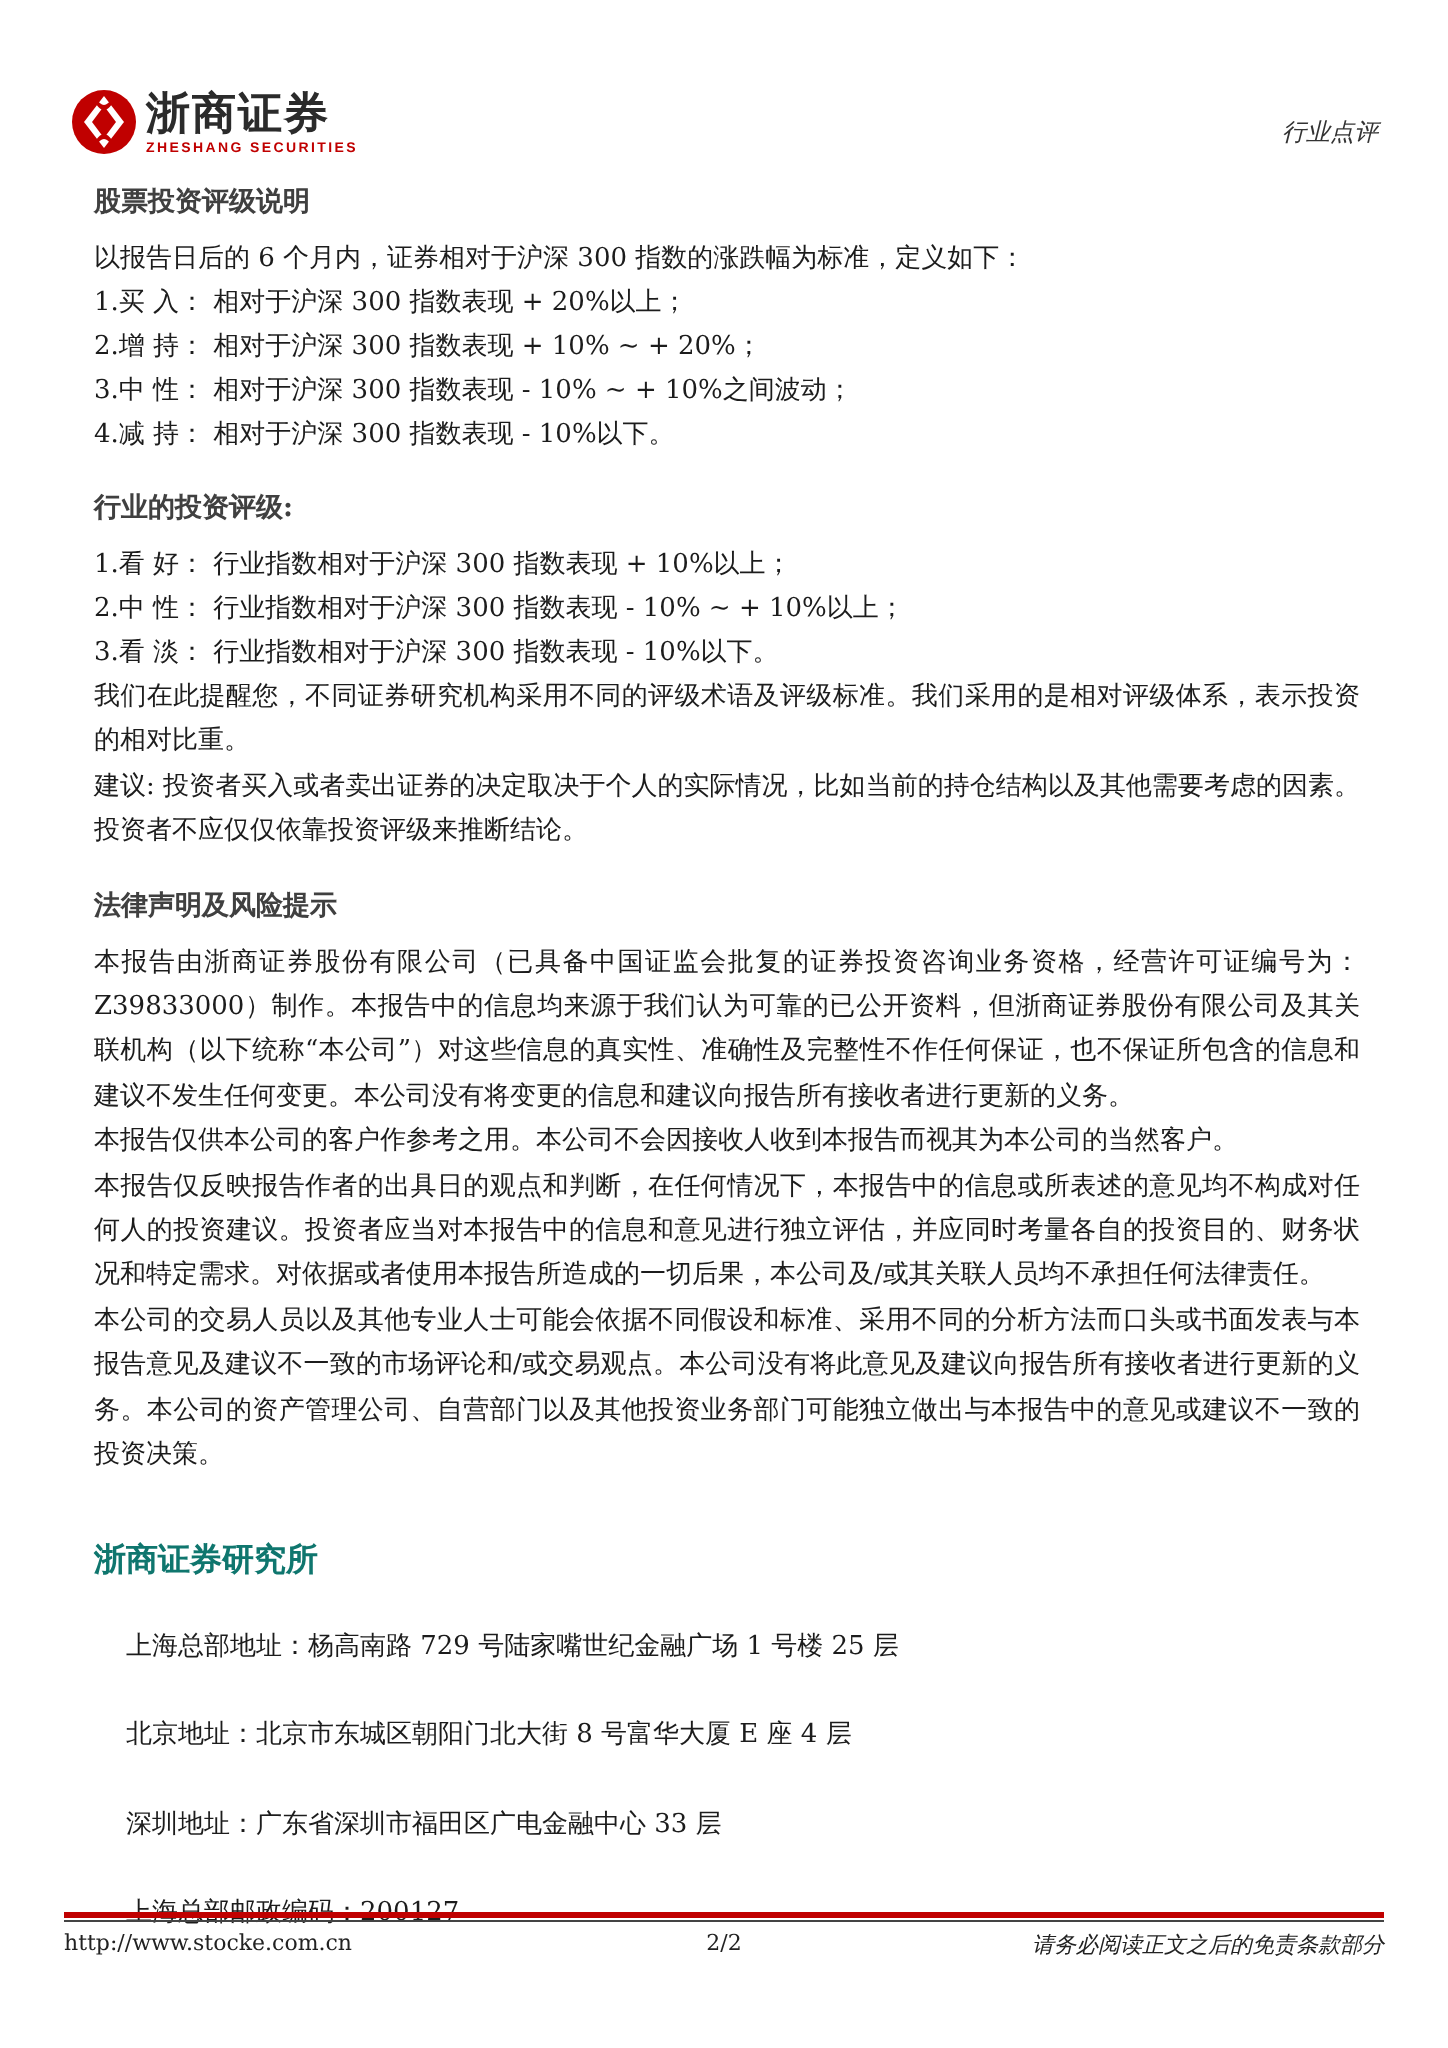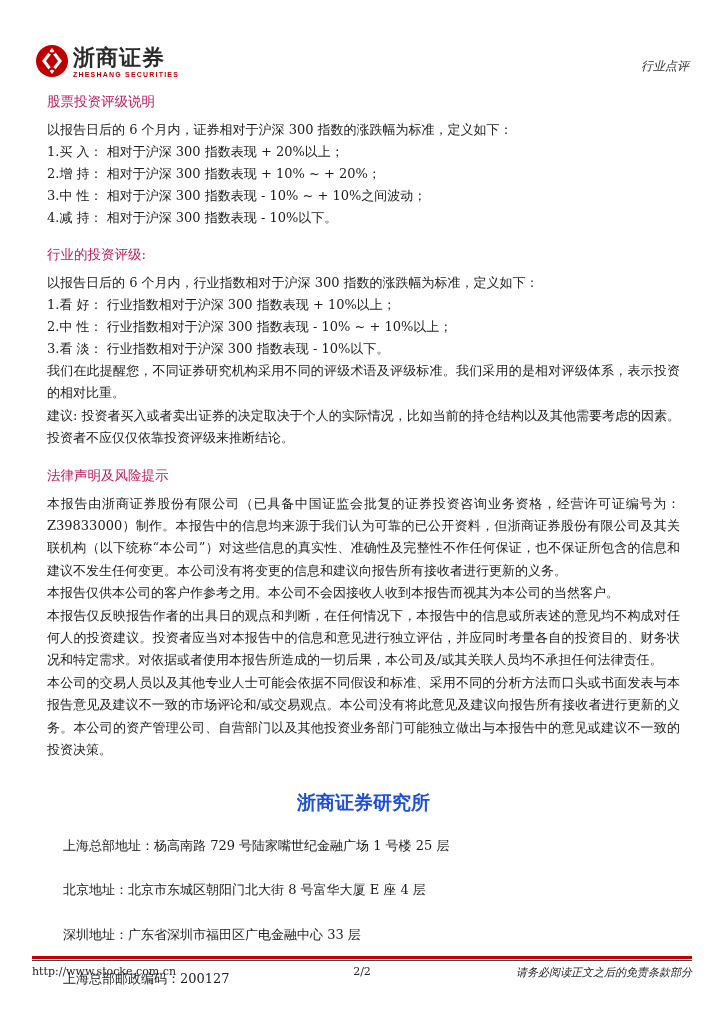--- a/index.html
+++ b/index.html
@@ -30,30 +30,30 @@
   }
   .header-right{flex:1;display:flex;justify-content:flex-end;}
   .doc-type{
     text-align:right;font-size:12px;color:#333;
     font-style:italic;padding-bottom:4px;padding-right:2px;
   }
   .header-rule{height:3px;background:#c00000;margin-bottom:3px;}
   
   .content{position:absolute;top:92px;left:47px;right:44px;}
   .sec-heading{
-    color:#be185d;font-weight:normal;font-size:13.5px;
+    color:#404040;font-weight:bold;font-size:13.5px;
     margin:0 0 9px 0;line-height:18px;
   }
   .body-line{font-size:13px;line-height:22px;margin:0;}
   .body-par{font-size:13px;line-height:22.4px;margin:0;text-align:justify;}
   .sec{margin-bottom:16px;}
   .sec-industry{margin-bottom:16px;}
   .institute-title{
-    color:#1d4ed8;font-weight:bold;font-size:19px;
-    margin:26px 0 14px 0;line-height:28px;text-align:center;
+    color:#0f766e;font-weight:bold;font-size:16px;
+    margin:26px 0 14px 0;line-height:28px;
   }
   .contact-line{font-size:13px;line-height:28.5px;margin:16px;}
   
   .footer{position:absolute;left:32px;right:32px;top:956px;}
   .footer-rule-red{height:2.5px;background:#c00000;}
   .footer-rule-dark{height:1px;background:#444;margin-top:1px;}
   .footer-row{
     display:flex;align-items:flex-start;
     margin-top:4px;font-size:11px;color:#222;
   }
@@ -94,21 +94,20 @@
       <p class="sec-heading">股票投资评级说明</p>
       <p class="body-line">以报告日后的 6 个月内，证券相对于沪深 300 指数的涨跌幅为标准，定义如下：</p>
       <p class="body-line">1.买 入： 相对于沪深 300 指数表现 + 20%以上；</p>
       <p class="body-line">2.增 持： 相对于沪深 300 指数表现 + 10% ~ + 20%；</p>
       <p class="body-line">3.中 性： 相对于沪深 300 指数表现 - 10% ~ + 10%之间波动；</p>
       <p class="body-line">4.减 持： 相对于沪深 300 指数表现 - 10%以下。</p>
     </div>
 
     <div class="sec sec-industry">
       <p class="sec-heading">行业的投资评级:</p>
-      <p class="body-line">以报告日后的 6 个月内，行业指数相对于沪深 300 指数的涨跌幅为标准，定义如下：</p>
       <p class="body-line">1.看 好： 行业指数相对于沪深 300 指数表现 + 10%以上；</p>
       <p class="body-line">2.中 性： 行业指数相对于沪深 300 指数表现 - 10% ~ + 10%以上；</p>
       <p class="body-line">3.看 淡： 行业指数相对于沪深 300 指数表现 - 10%以下。</p>
       <p class="body-par">我们在此提醒您，不同证券研究机构采用不同的评级术语及评级标准。我们采用的是相对评级体系，表示投资的相对比重。</p>
       <p class="body-par">建议: 投资者买入或者卖出证券的决定取决于个人的实际情况，比如当前的持仓结构以及其他需要考虑的因素。投资者不应仅仅依靠投资评级来推断结论。</p>
     </div>
 
     <div class="sec">
       <p class="sec-heading">法律声明及风险提示</p>
       <p class="body-par">本报告由浙商证券股份有限公司（已具备中国证监会批复的证券投资咨询业务资格，经营许可证编号为：Z39833000）制作。本报告中的信息均来源于我们认为可靠的已公开资料，但浙商证券股份有限公司及其关联机构（以下统称“本公司”）对这些信息的真实性、准确性及完整性不作任何保证，也不保证所包含的信息和建议不发生任何变更。本公司没有将变更的信息和建议向报告所有接收者进行更新的义务。</p>

